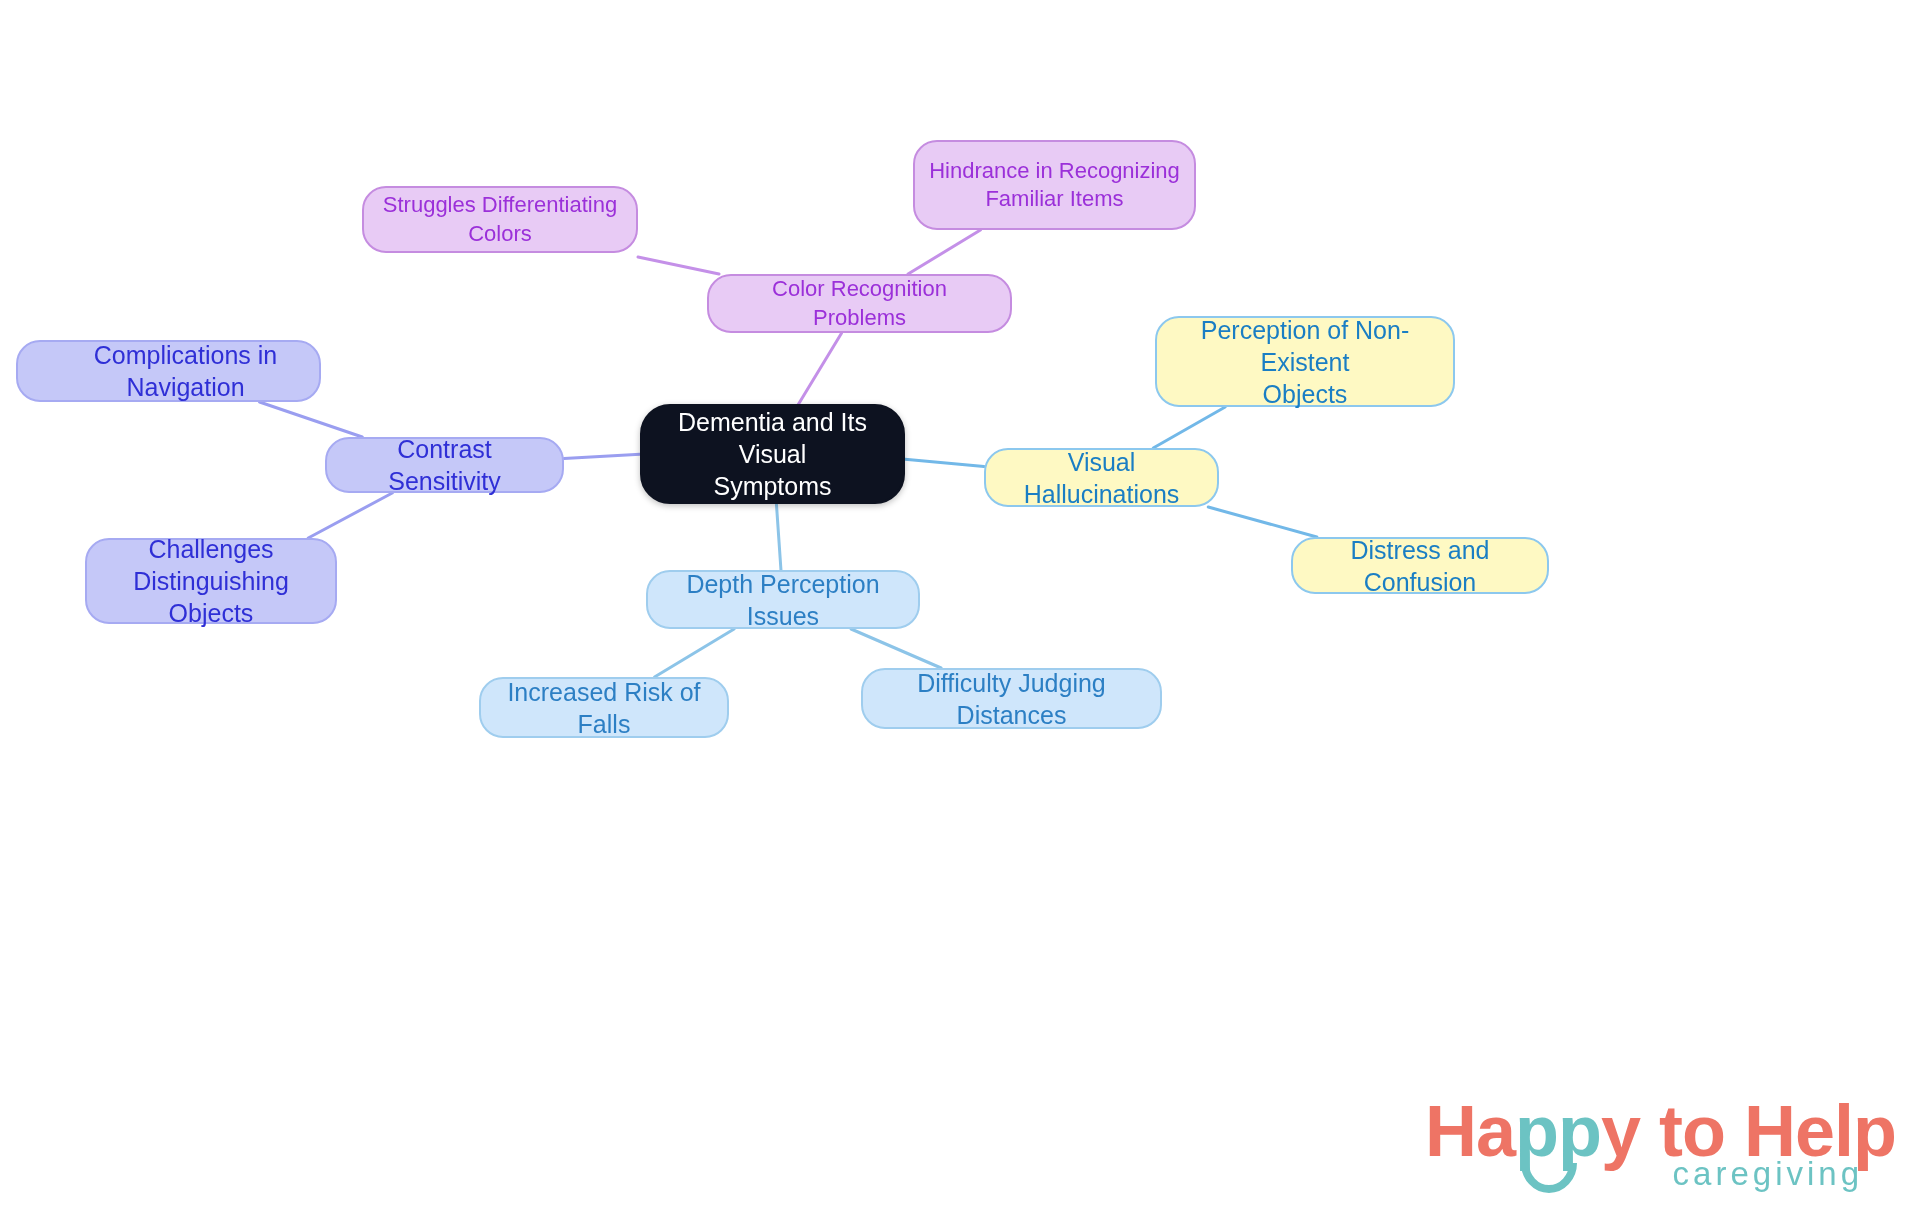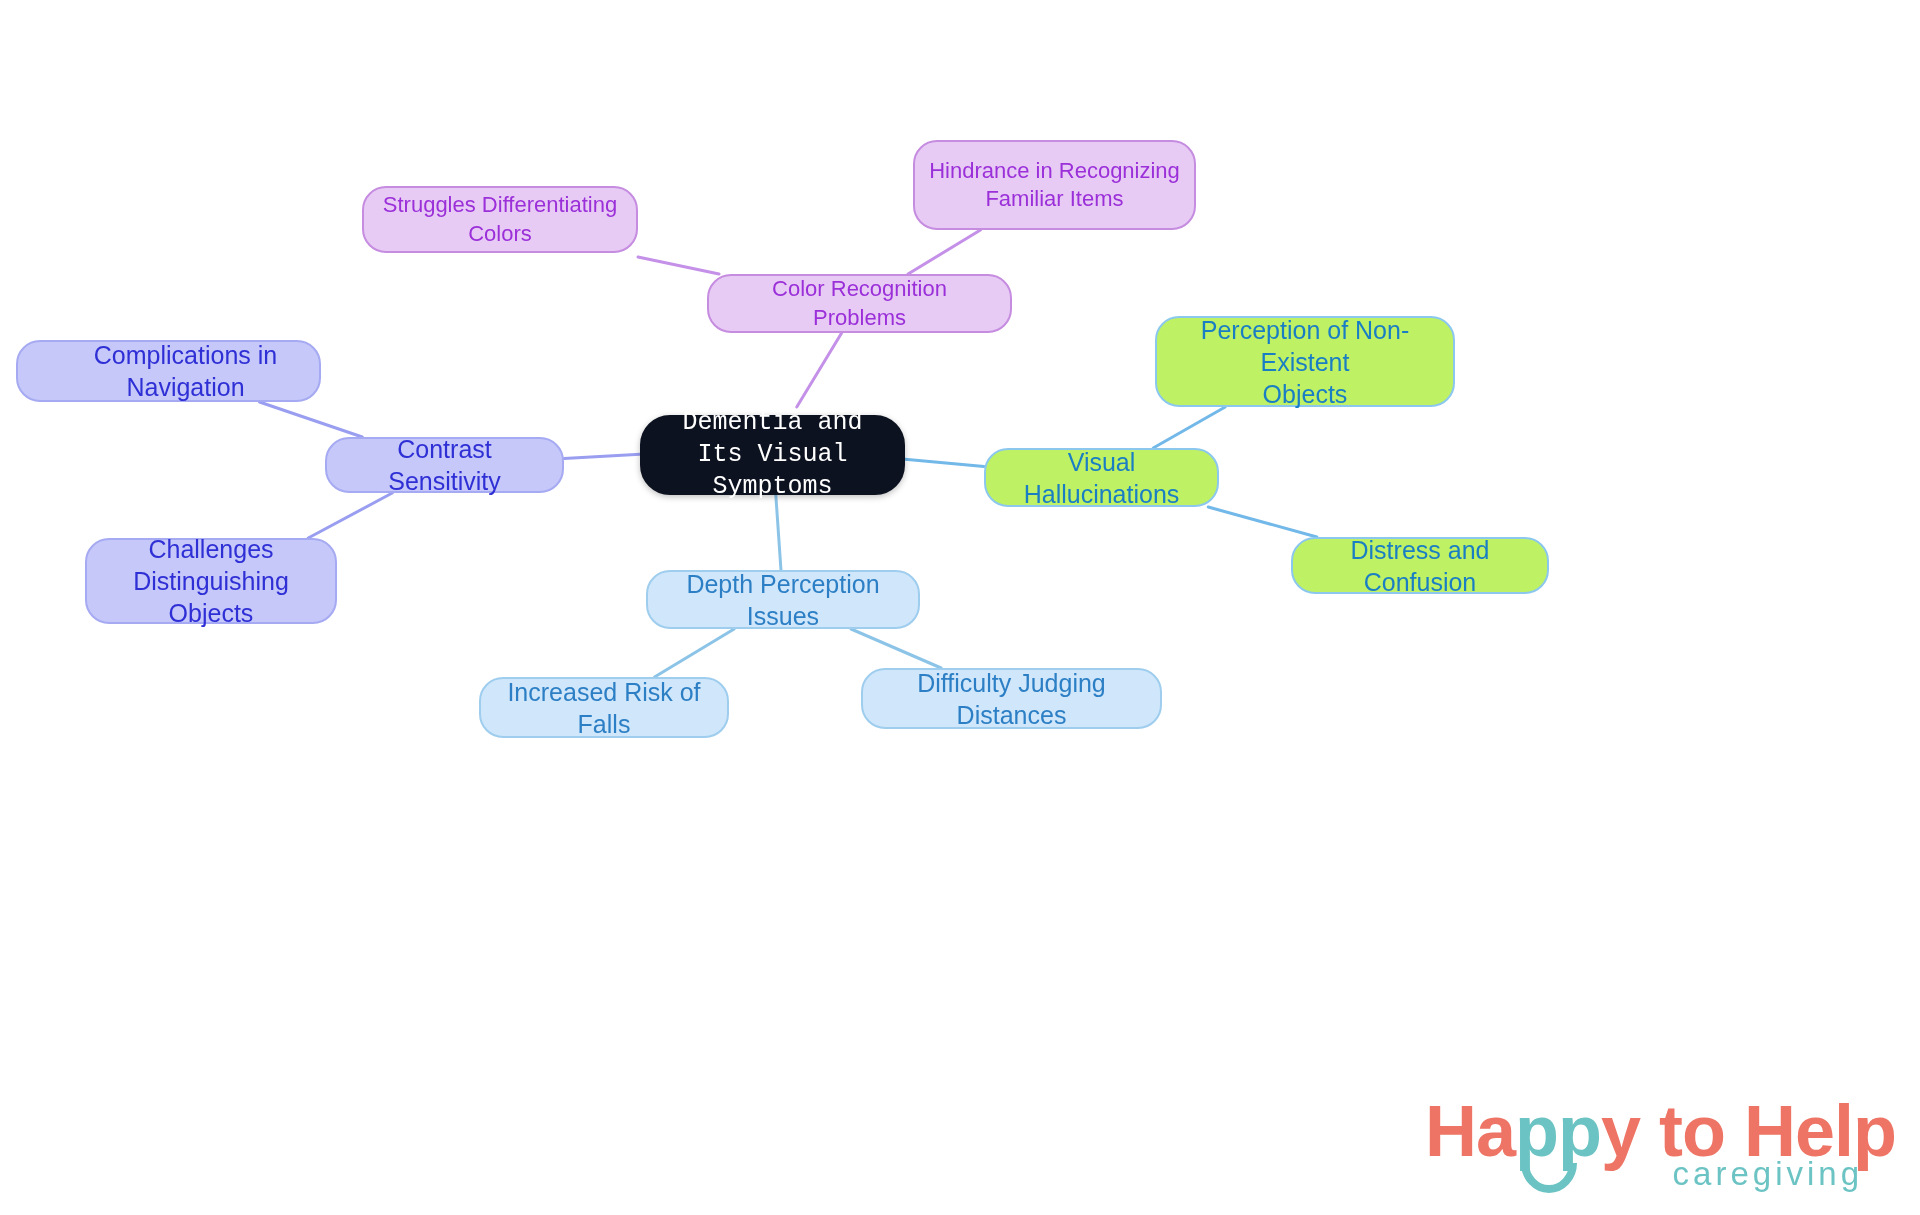--- a/index.html
+++ b/index.html
@@ -63,21 +63,21 @@
   }
 
   .node.indigo {
     background: #c5c8f8;
     border-color: #a6aaf2;
     color: #2f2fd6;
     font-size: 25px;
   }
 
   .node.blue {
-    background: #bef264;
+    background: #fef9c3;
     border-color: #8cc8ee;
     color: #1a7ec4;
     font-size: 25px;
   }
 
   .node.blue-pale {
     background: #cfe6fb;
     border-color: #9fcdee;
     color: #2c7fc4;
     font-size: 25px;
@@ -132,21 +132,21 @@
       <line x1="362.2872340425532" y1="437" x2="259.52127659574467" y2="402" stroke="#9a9ef0" stroke-width="3" stroke-linecap="round"></line>
       <line x1="392.2413793103448" y1="493" x2="308.25431034482756" y2="538" stroke="#9a9ef0" stroke-width="3" stroke-linecap="round"></line>
       <line x1="905" y1="459.28343465045594" x2="984" y2="466.60714285714283" stroke="#72b8e8" stroke-width="3" stroke-linecap="round"></line>
       <line x1="1153.2521551724137" y1="448" x2="1225.1788793103449" y2="407" stroke="#72b8e8" stroke-width="3" stroke-linecap="round"></line>
       <line x1="1208.2698863636363" y1="507" x2="1316.8494318181818" y2="537" stroke="#72b8e8" stroke-width="3" stroke-linecap="round"></line>
       <line x1="775.2540983606557" y1="487" x2="780.9688524590164" y2="570" stroke="#8cc4e8" stroke-width="3" stroke-linecap="round"></line>
       <line x1="734.1064814814815" y1="629" x2="654.5509259259259" y2="677" stroke="#8cc4e8" stroke-width="3" stroke-linecap="round"></line>
       <line x1="851.0883838383838" y1="629" x2="941.1035353535353" y2="668" stroke="#8cc4e8" stroke-width="3" stroke-linecap="round"></line>
     </svg>
   <div id="nodes">
-      <div class="node root" style="left: 640px; top: 415px; width: 265px; height: 80px; font-family: Liberation Mono, monospace;"><span>Dementia and Its Visual
+      <div class="node root" style="left: 640px; top: 404px; width: 265px; height: 100px;"><span>Dementia and Its Visual
 Symptoms</span></div>
       <div class="node purple" style="left: 707px; top: 274px; width: 305px; height: 59px;"><span>Color Recognition Problems</span></div>
       <div class="node purple" style="left: 362px; top: 186px; width: 276px; height: 67px;"><span>Struggles Differentiating
 Colors</span></div>
       <div class="node purple" style="left: 913px; top: 140px; width: 283px; height: 90px;"><span>Hindrance in Recognizing
 Familiar Items</span></div>
       <div class="node indigo" style="left: 325px; top: 437px; width: 239px; height: 56px;"><span>Contrast Sensitivity</span></div>
       <div class="node indigo" style="left: 16px; top: 340px; width: 305px; height: 62px; padding-left: 48px;"><span>Complications in Navigation</span></div>
       <div class="node indigo" style="left: 85px; top: 538px; width: 252px; height: 86px;"><span>Challenges Distinguishing
 Objects</span></div>

